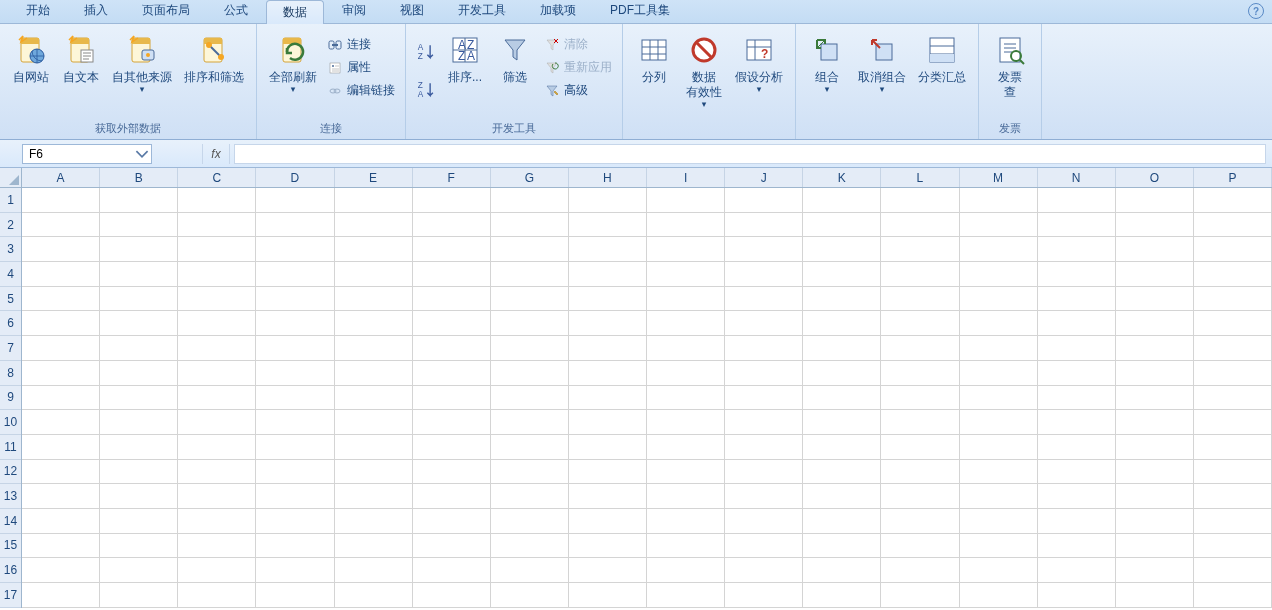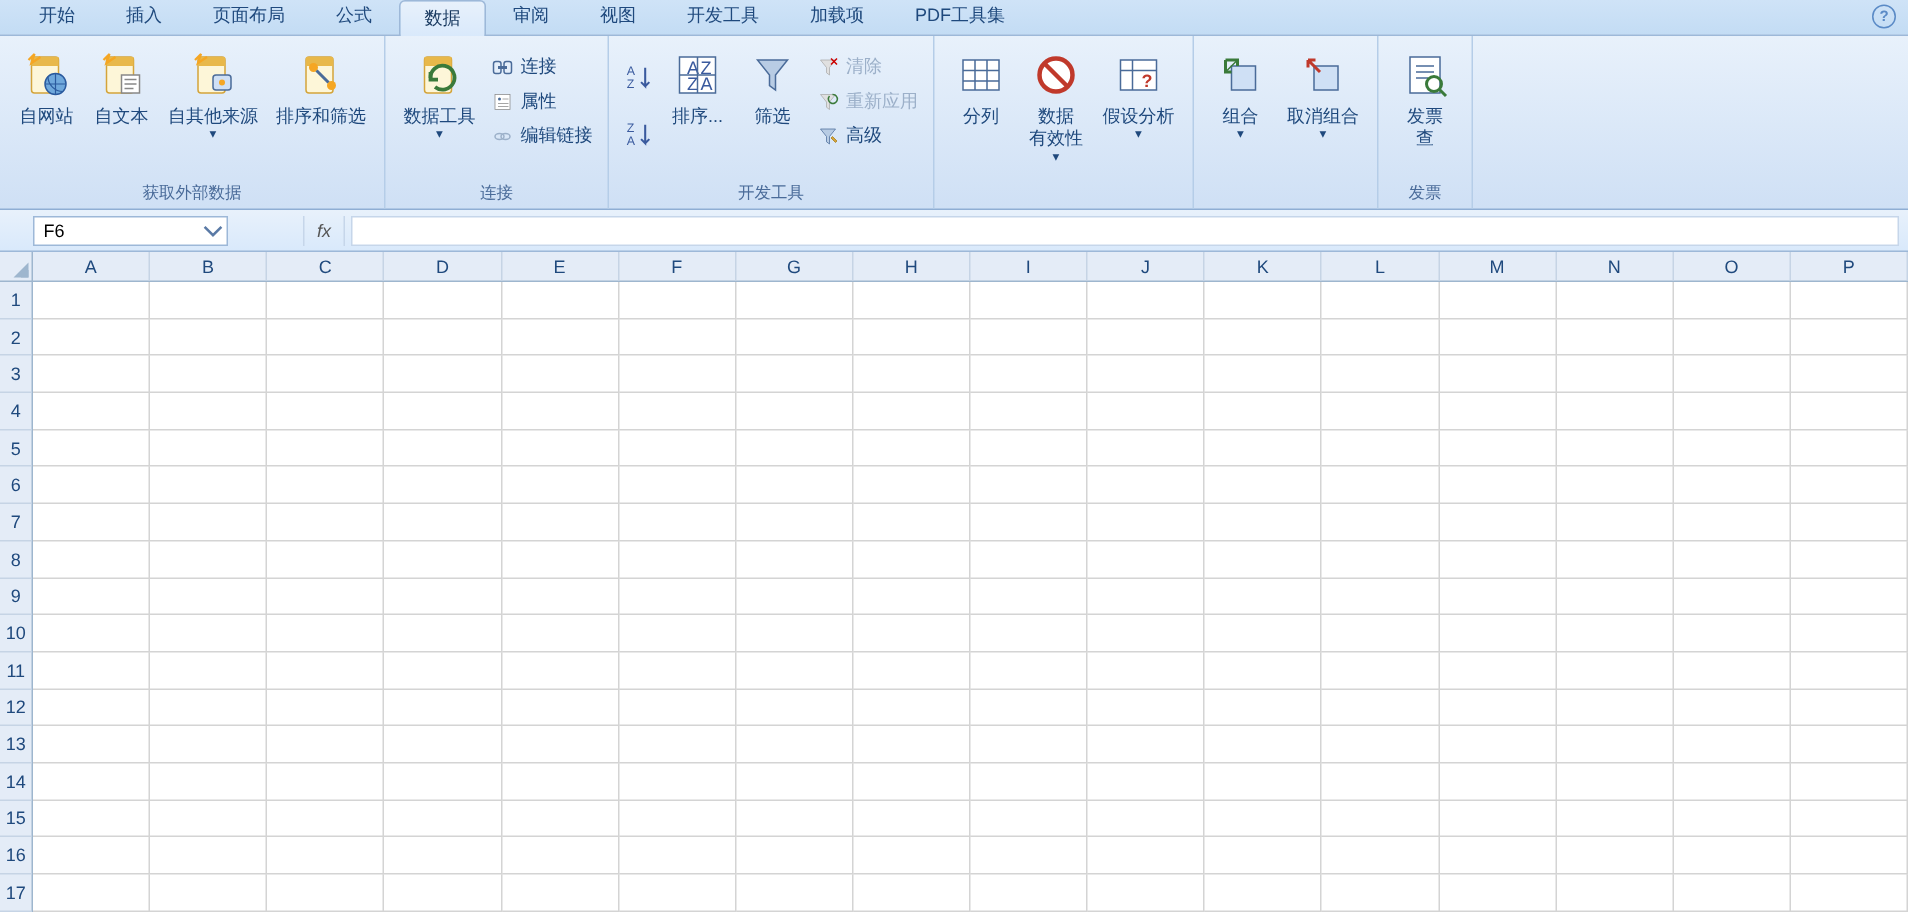--- a/index.html
+++ b/index.html
@@ -131,21 +131,21 @@
       <div class="group-body">
         <div class="bigbtn">
           <div class="ic">
             <svg width="32" height="32" viewBox="0 0 32 32">
               <rect x="6" y="4" width="18" height="24" rx="2" fill="#fdf6d8" stroke="#d4a43a"></rect>
               <rect x="6" y="4" width="18" height="6" fill="#e8b84a"></rect>
               <path d="M10 18 a8 8 0 1 1 3 6" fill="none" stroke="#3a7a3a" stroke-width="2.5"></path>
               <path d="M10 14 l0 5 l5 0" fill="none" stroke="#3a7a3a" stroke-width="2.5"></path>
             </svg>
           </div>
-          <div class="lbl">数据工具</div>
+          <div class="lbl">全部刷新</div>
           <div class="dd">▾</div>
         </div>
         <div class="stack">
           <div class="smallbtn">
             <div class="ic">
               <svg width="16" height="16" viewBox="0 0 32 32">
                 <rect x="4" y="8" width="10" height="16" rx="3" fill="none" stroke="#4a6b99" stroke-width="2"></rect>
                 <rect x="18" y="8" width="10" height="16" rx="3" fill="none" stroke="#4a6b99" stroke-width="2"></rect>
                 <rect x="10" y="14" width="12" height="4" fill="#4a6b99"></rect>
               </svg>
@@ -295,20 +295,30 @@
         </div>
         <div class="bigbtn">
           <div class="ic">
             <svg width="32" height="32" viewBox="0 0 32 32">
               <rect x="10" y="10" width="16" height="16" fill="#cfe0f5" stroke="#4a6b99"></rect>
               <path d="M14 14l-8 -8M6 6h5M6 6v5" fill="none" stroke="#c0392b" stroke-width="2"></path>
             </svg>
           </div>
           <div class="lbl">取消组合</div>
           <div class="dd">▾</div>
+        </div>
+        <div class="bigbtn">
+          <div class="ic">
+            <svg width="32" height="32" viewBox="0 0 32 32">
+              <rect x="4" y="4" width="24" height="24" fill="#fff" stroke="#4a6b99"></rect>
+              <path d="M4 12h24M4 20h24" stroke="#4a6b99"></path>
+              <rect x="4" y="20" width="24" height="8" fill="#cfe0f5"></rect>
+            </svg>
+          </div>
+          <div class="lbl">分类汇总</div>
         </div>
       </div>
     </div>
     <div class="group">
       <div class="group-body">
         <div class="bigbtn">
           <div class="ic">
             <svg width="32" height="32" viewBox="0 0 32 32">
               <rect x="6" y="4" width="20" height="24" fill="#fff" stroke="#4a6b99"></rect>
               <path d="M10 10h12M10 14h12M10 18h8" stroke="#4a6b99"></path>

